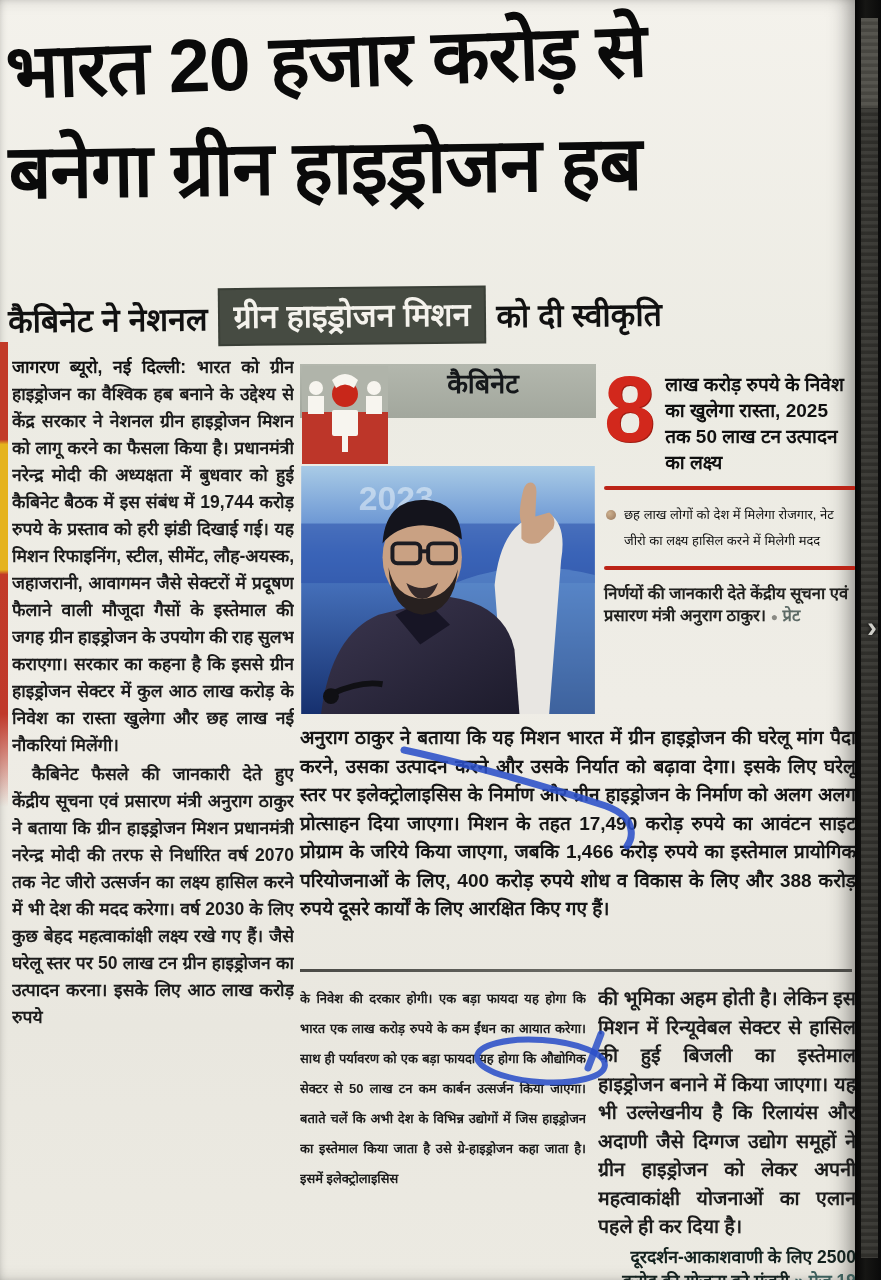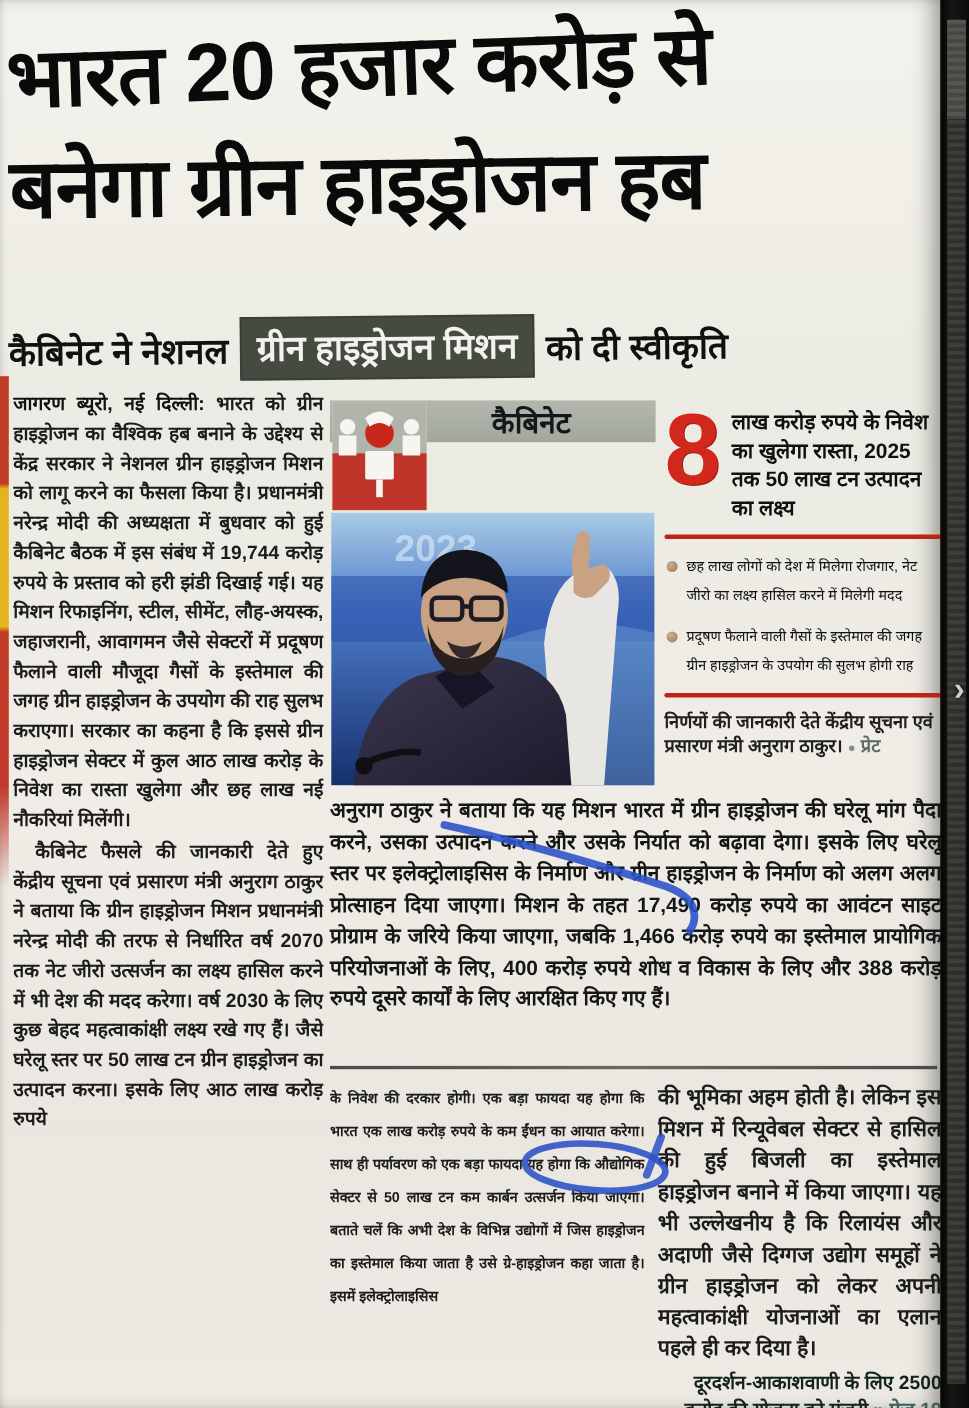--- a/index.html
+++ b/index.html
@@ -27,22 +27,22 @@
     font-size:32px;font-weight:700;color:#111;white-space:nowrap;transform:rotate(-0.6deg);}
   .subhead .hl{background:#464b42;color:#f4f2ec;padding:4px 14px 7px 14px;box-shadow:0 0 0 2px #3a3f37;}
   
   .colL{position:absolute;left:12px;top:354px;width:282px;height:926px;overflow:hidden;
     font-size:17.5px;line-height:27px;text-align:justify;color:#1c1c1c;font-weight:600;}
   .colL p{margin:0;}
   .colL p + p{text-indent:20px;margin-top:2px;}
   .colL .dateline{font-weight:800;color:#111;}
   
   .banner{position:absolute;left:300px;top:364px;width:296px;height:102px;}
-  .banner .row1{position:absolute;left:0;top:0;width:100%;height:38px;background:linear-gradient(180deg,#b3b7ad,#a2a79d);
-    display:flex;align-items:center;justify-content:center;}
+  .banner .row1{position:absolute;left:0;top:0;width:100%;height:54px;background:linear-gradient(180deg,#b3b7ad,#a2a79d);
+    display:flex;justify-content:center;}
   .banner .row2{position:absolute;left:0;top:49px;width:100%;height:53px;background:linear-gradient(180deg,#c84334,#b93226);
     display:flex;align-items:center;justify-content:center;}
   .banner .t1{font-size:27px;font-weight:800;color:#15181b;padding-left:70px;}
   .banner .t2{font-size:27px;font-weight:800;color:#fbf8f2;padding-left:70px;}
   .banner-icon{position:absolute;left:2px;top:2px;width:86px;height:98px;}
   
   .photo{position:absolute;left:300px;top:466px;width:296px;height:248px;}
   
   .sidebar{position:absolute;left:604px;top:368px;width:252px;color:#101010;}
   .stat{display:flex;gap:10px;}
@@ -161,21 +161,20 @@
     </svg>
 
     <div class="sidebar">
       <div class="stat">
         <div class="num">8</div>
         <div class="txt">लाख करोड़ रुपये के निवेश का खुलेगा रास्ता, 2025 तक 50 लाख टन उत्पादन का लक्ष्य</div>
       </div>
       <div class="red-rule"></div>
       <ul class="bullets">
         <li><span class="dot"></span><span>छह लाख लोगों को देश में मिलेगा रोजगार, नेट जीरो का लक्ष्य हासिल करने में मिलेगी मदद</span></li>
-        <li><span class="dot"></span><span>प्रदूषण फैलाने वाली गैसों के इस्तेमाल की जगह ग्रीन हाइड्रोजन के उपयोग की सुलभ होगी राह</span></li>
       </ul>
       <div class="red-rule"></div>
       <div class="caption">
         <span>निर्णयों की जानकारी देते केंद्रीय सूचना एवं प्रसारण मंत्री अनुराग ठाकुर।</span>
         <span class="cdot">●</span>
         <span class="credit">प्रेट</span>
       </div>
     </div>
 
     <div class="mid">

